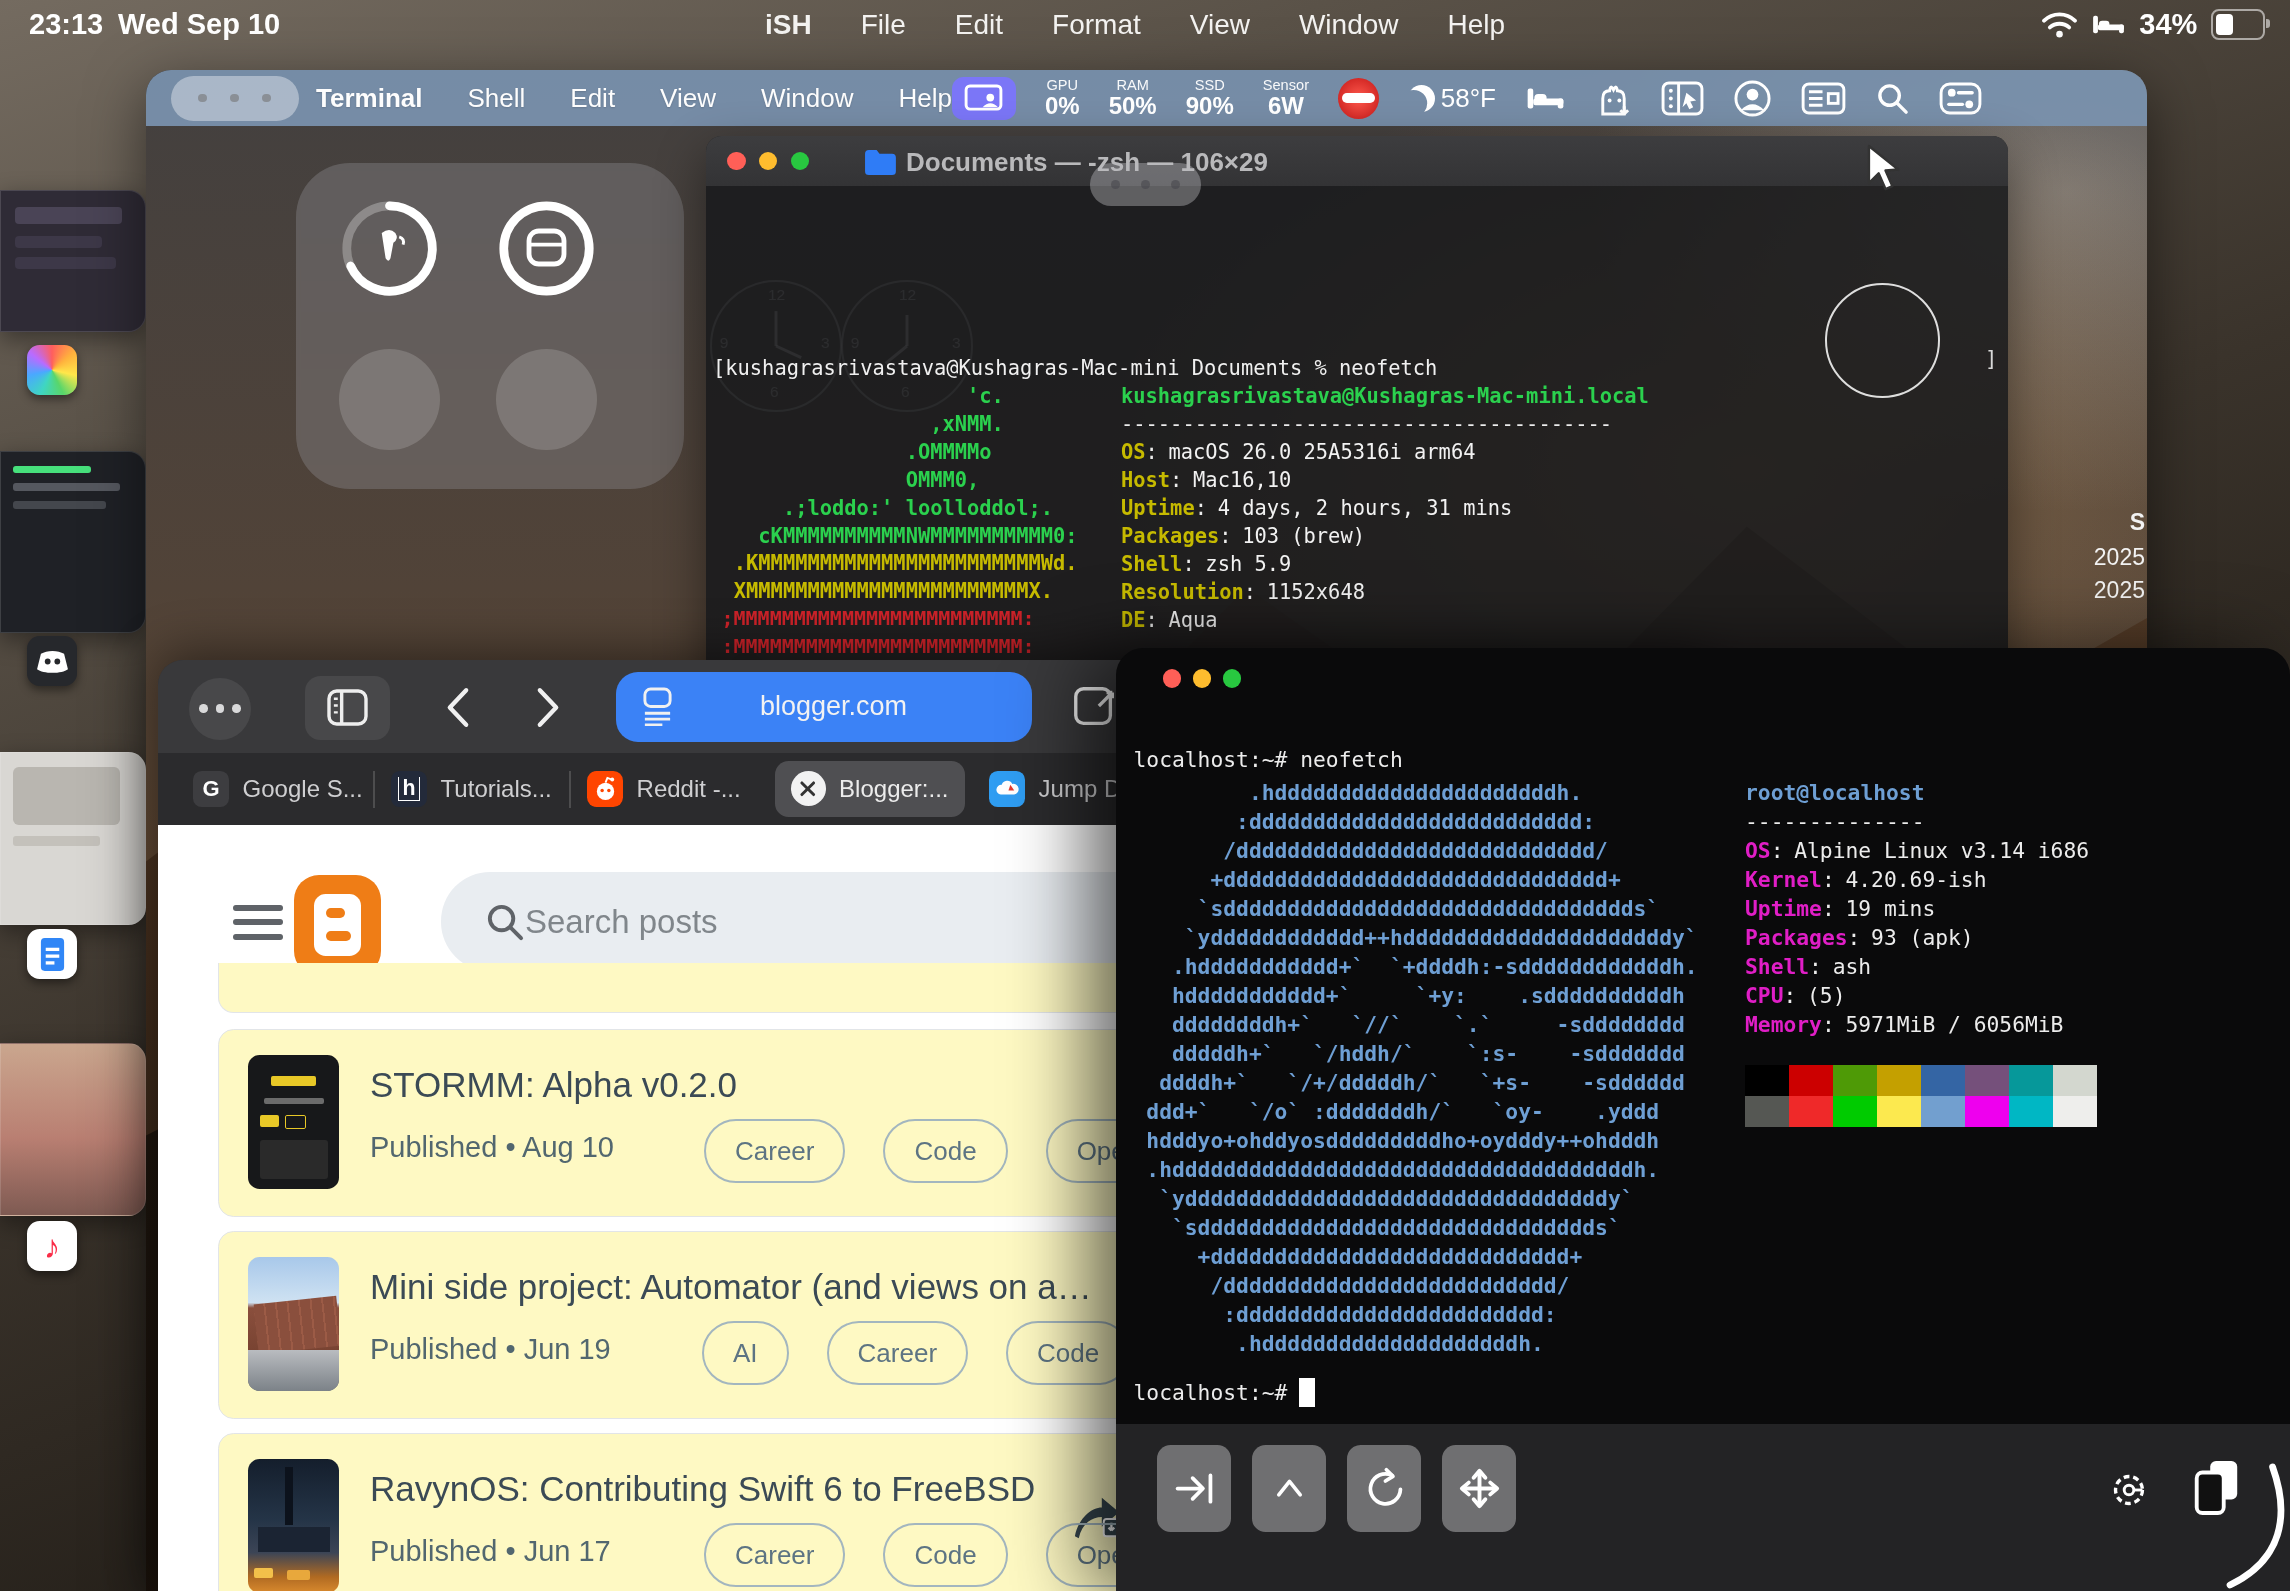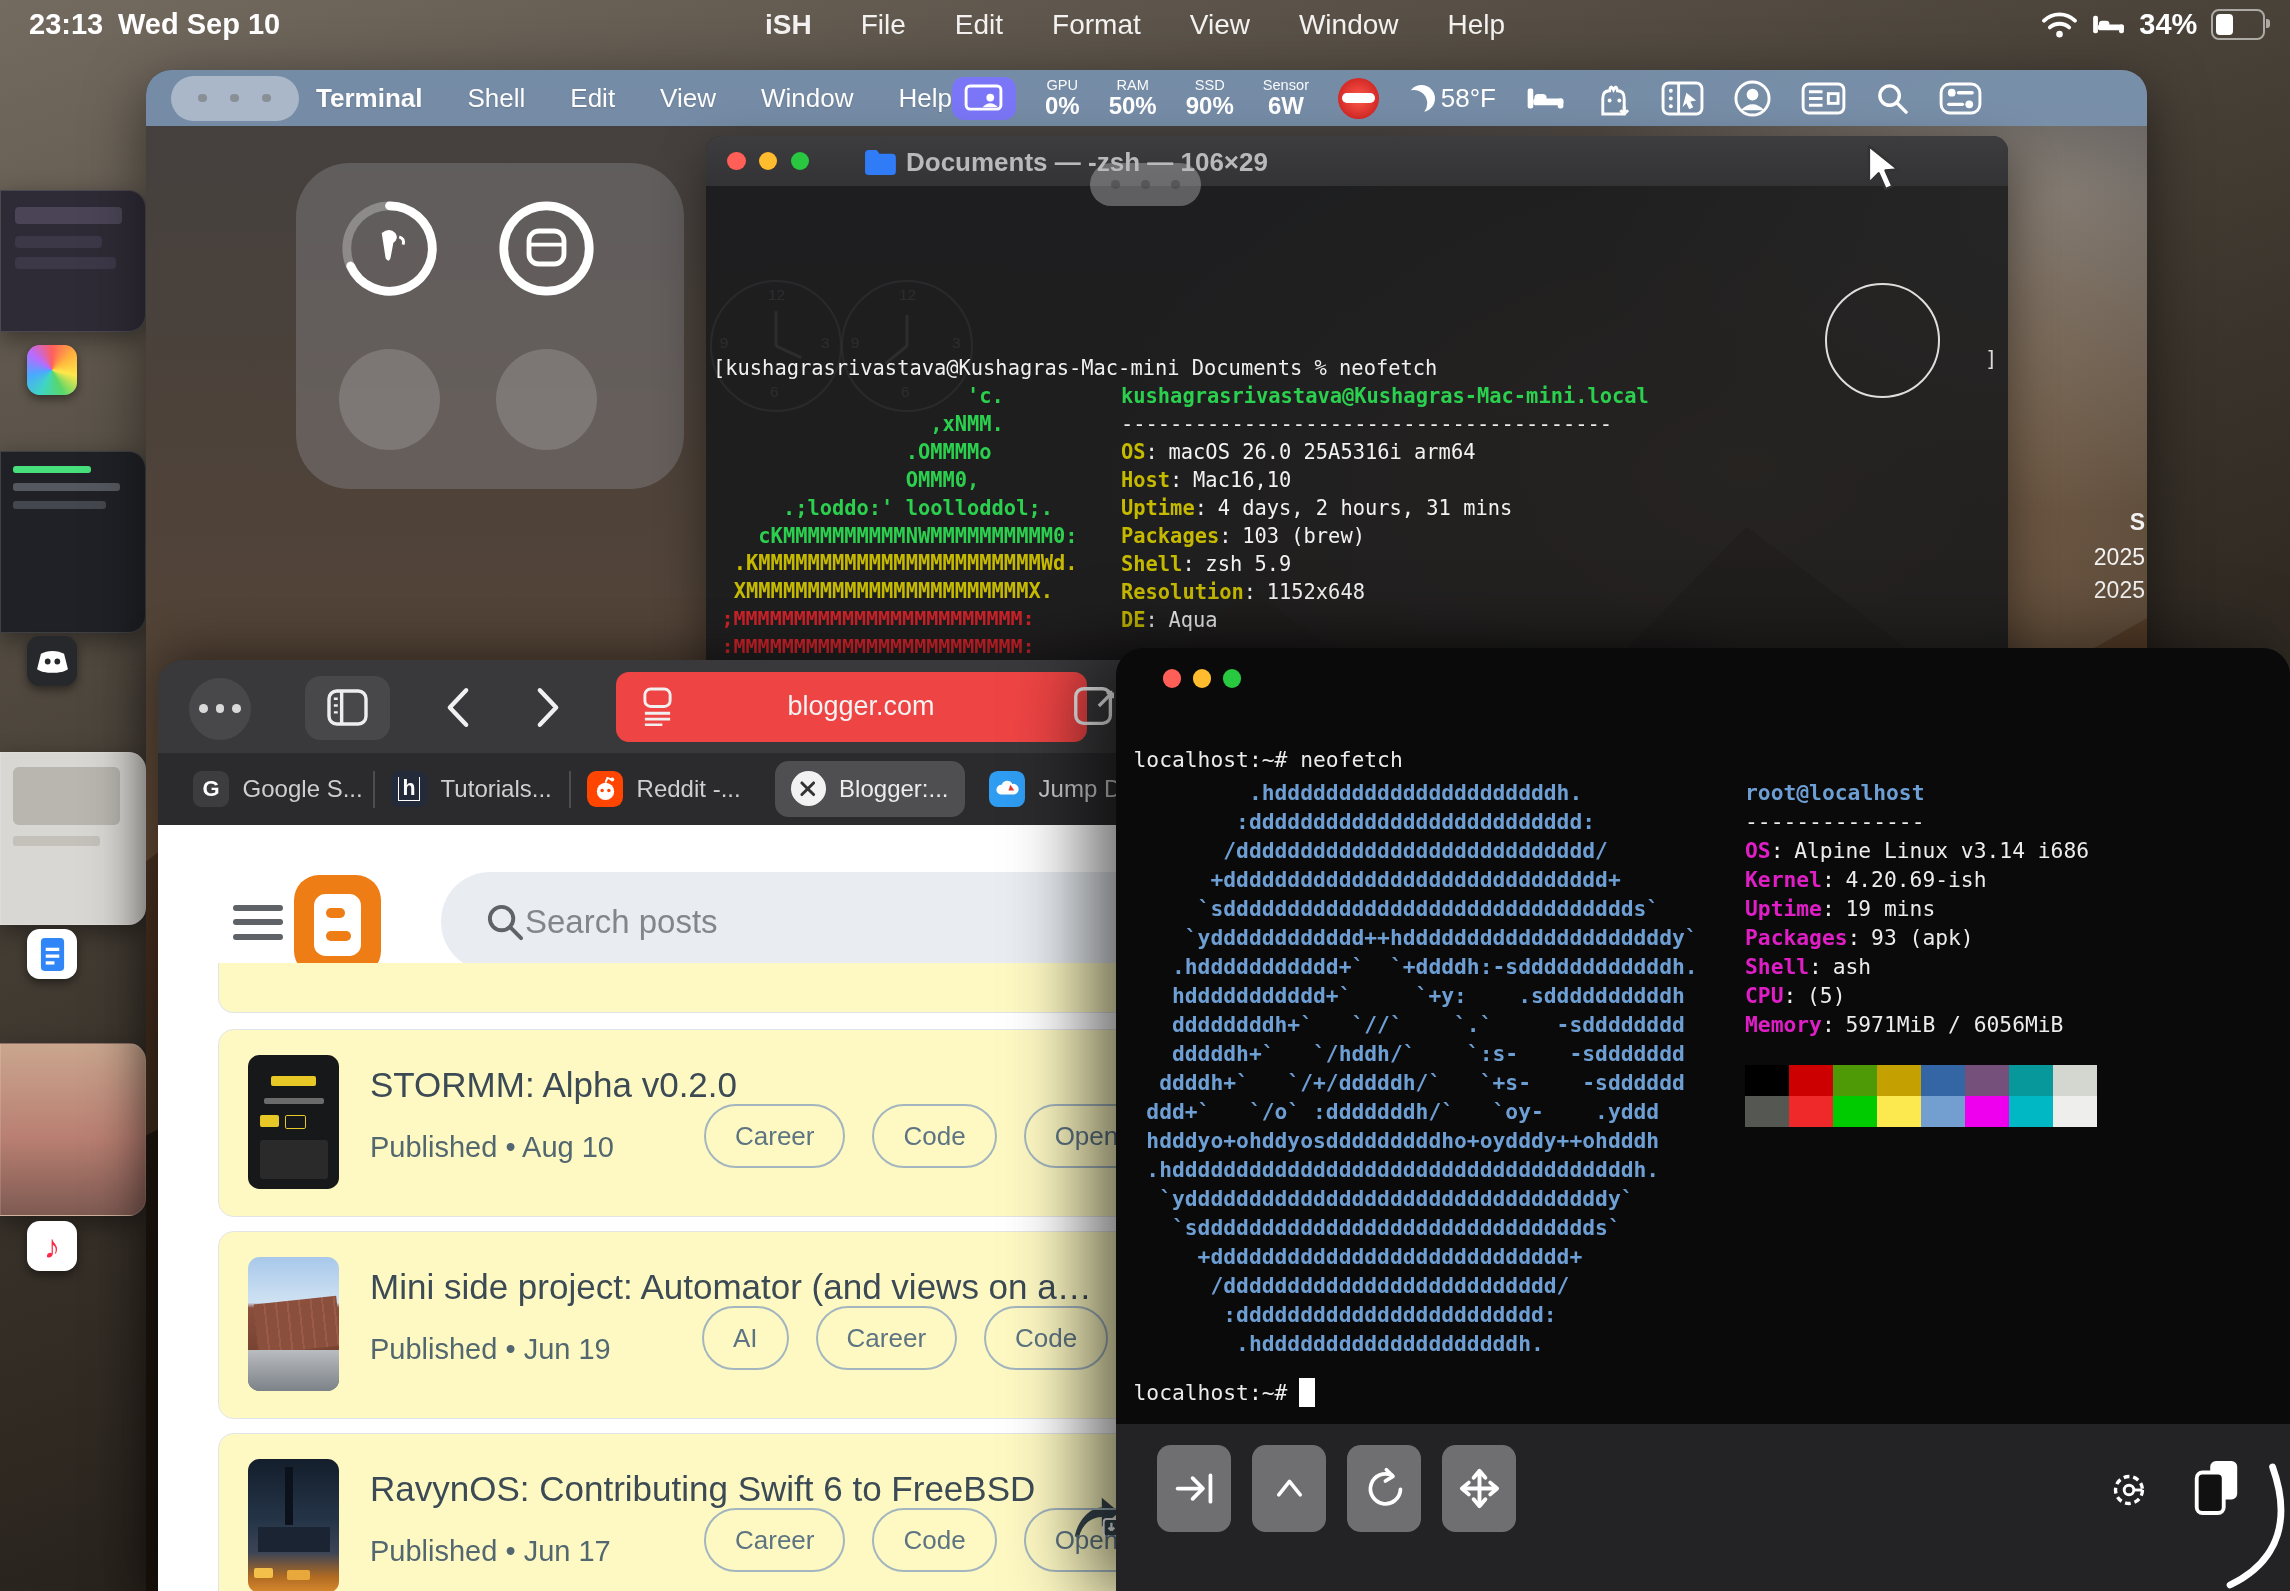--- a/index.html
+++ b/index.html
@@ -46,21 +46,21 @@
   .dot{width:8.7px;height:8.7px;border-radius:50%;background:#d9d9da;display:inline-block;margin:0 3.9px;}
   .tablabel{font-size:24px;color:#cfcfd1;white-space:nowrap;}
   .fav{width:36px;height:36px;border-radius:8.7px;display:flex;align-items:center;justify-content:center;font-weight:bold;}
   .tabdiv{width:1.9px;height:37px;background:rgba(255,255,255,.16);}
   
   #bcontent{left:0;top:165px;width:1553px;height:767px;background:#ffffff;color:#3b4a55;}
   .card{position:absolute;left:60px;width:918px;background:#fef9c3;border:1.9px solid #e2e5e8;border-radius:15.5px;margin-top:12px;}
   .thumb{position:absolute;left:29px;top:25px;width:91px;height:134px;border-radius:11.6px;overflow:hidden;}
   .ptitle{position:absolute;left:151px;top:35px;font-size:35px;color:#3b4a55;white-space:nowrap;}
   .pmeta{position:absolute;left:151px;top:101px;font-size:29px;color:#52676f;}
-  .chips{position:absolute;left:485px;top:74px;display:flex;}
+  .chips{position:absolute;left:485px;top:89px;display:flex;gap:11px;}
   .chip{display:inline-flex;align-items:center;justify-content:center;height:60px;padding:0 29px;
      border:2.4px solid #a3b6bf;border-radius:33px;color:#5d7483;font-size:26px;margin-right:27px;white-space:nowrap;}
   
   #ish{left:1116px;top:648px;width:1174px;height:943px;border-radius:27px 27px 0 0;overflow:hidden;
      background:#0a0a0b;box-shadow:-29px 5.8px 78px rgba(0,0,0,.6);z-index:10;}
   .ishline{font-size:21.3px;line-height:29px;color:#ececec;}
   .iinfo-row{height:29px;line-height:29px;font-size:21.3px;white-space:nowrap;}
   .ilab{color:#e01ec6;font-weight:bold;}
   .ilab::after{content:":";color:#ececec;font-weight:normal;}
   .ival{color:#ececec;margin-left:10.7px;}
@@ -351,21 +351,21 @@
       <div class="sfbtn" style="position:absolute;left:260px;top:15.5px;width:78px;height:64px;background:transparent;">
         <svg width="25" height="41" viewBox="0 0 26 42">
             <polyline points="22,3 5,21 22,39" stroke="#f0f0f0" stroke-width="4.5" fill="none" stroke-linecap="round" stroke-linejoin="round"></polyline>
           </svg>
       </div>
       <div class="sfbtn" style="position:absolute;left:351px;top:15.5px;width:78px;height:64px;background:transparent;">
         <svg width="25" height="41" viewBox="0 0 26 42">
             <polyline points="4,3 21,21 4,39" stroke="#f0f0f0" stroke-width="4.5" fill="none" stroke-linecap="round" stroke-linejoin="round"></polyline>
           </svg>
       </div>
-      <div style="position:absolute;left:458px;top:11.6px;width:471px;height:70px;border-radius:13px;background:#ef4444;display:flex;align-items:center;">
+      <div style="position:absolute;left:458px;top:11.6px;width:416px;height:70px;border-radius:22px;background:#3b82f6;display:flex;align-items:center;">
         <svg style="margin-left:25px;" width="33" height="39" viewBox="0 0 34 40">
           <rect x="4" y="2" width="26" height="18" rx="6" stroke="#f0f0f0" stroke-width="3" fill="none"></rect>
           <line x1="4" y1="27" x2="30" y2="27" stroke="#f0f0f0" stroke-width="3"></line>
             <line x1="4" y1="33" x2="30" y2="33" stroke="#f0f0f0" stroke-width="3"></line>
             <line x1="4" y1="39" x2="22" y2="39" stroke="#f0f0f0" stroke-width="3"></line>
         </svg>
         <span style="flex:1;text-align:center;font-size:27px;color:#f2f2f2;margin-right:39px;">blogger.com</span>
       </div>
       <svg style="position:absolute;left:912px;top:21.3px;" width="50" height="50" viewBox="0 0 52 52">
         <rect x="6" y="8" width="36" height="36" rx="8" stroke="#f0f0f0" stroke-width="3.5" fill="none"></rect>

